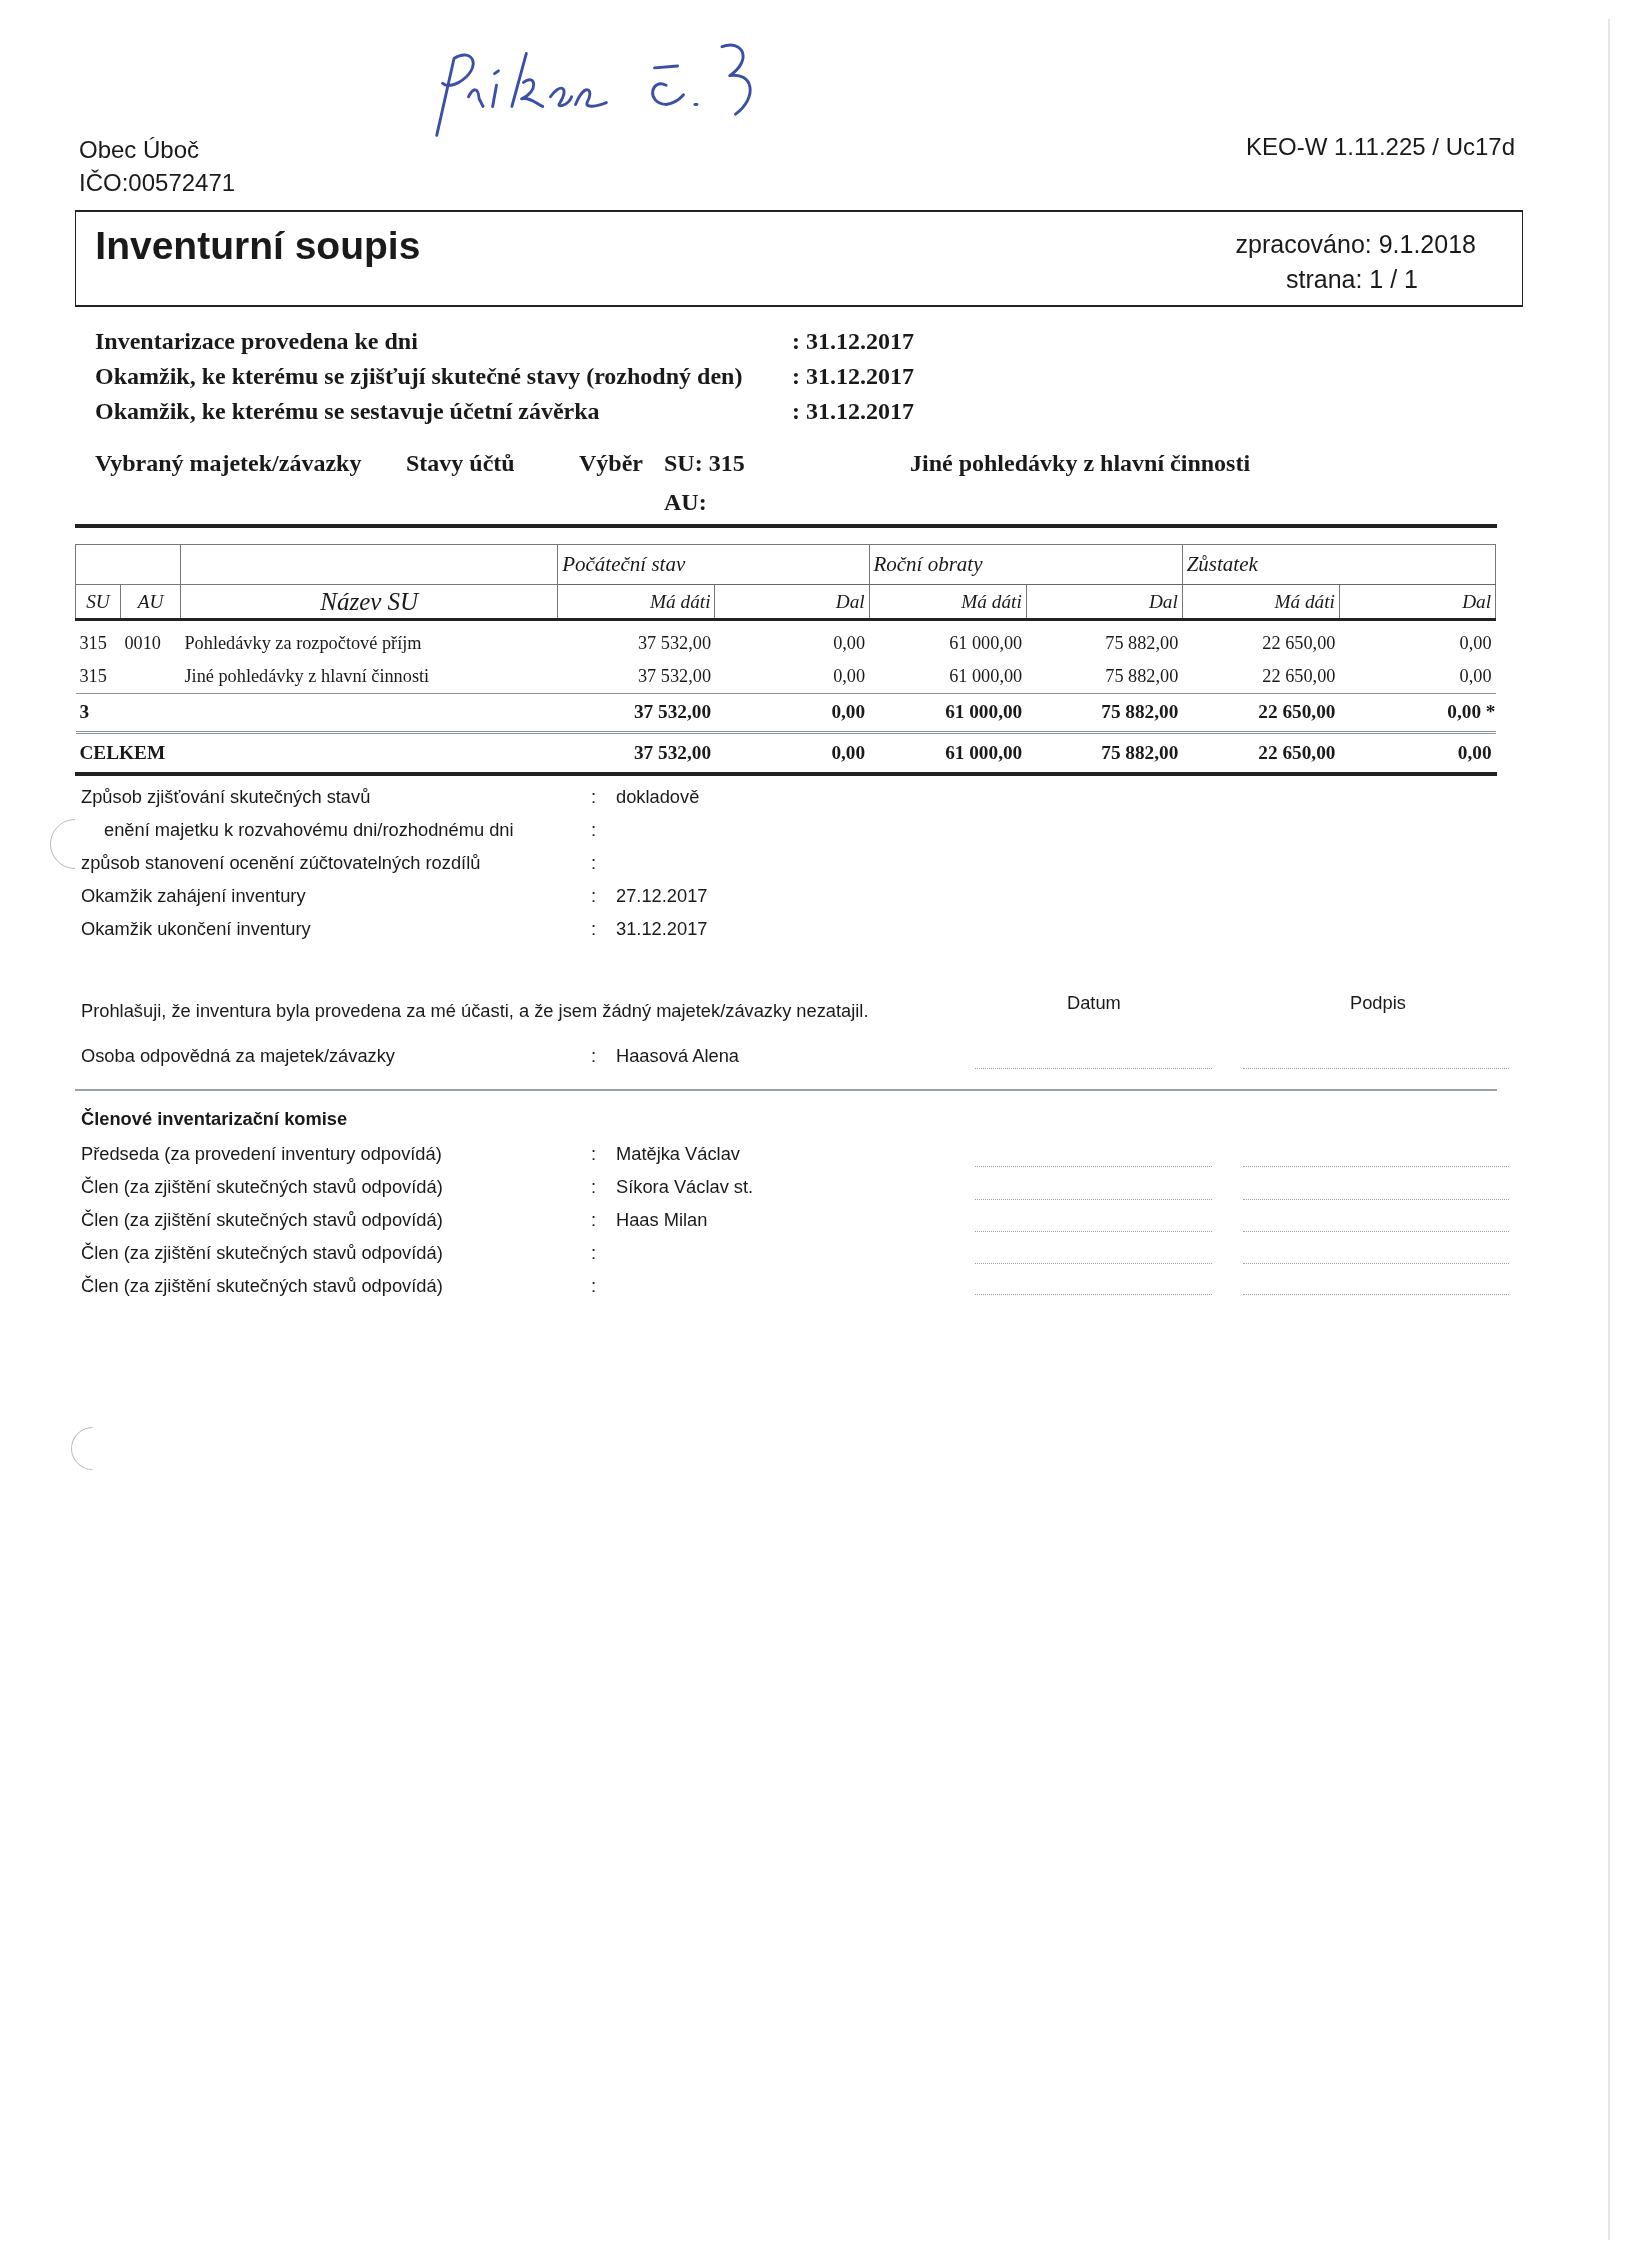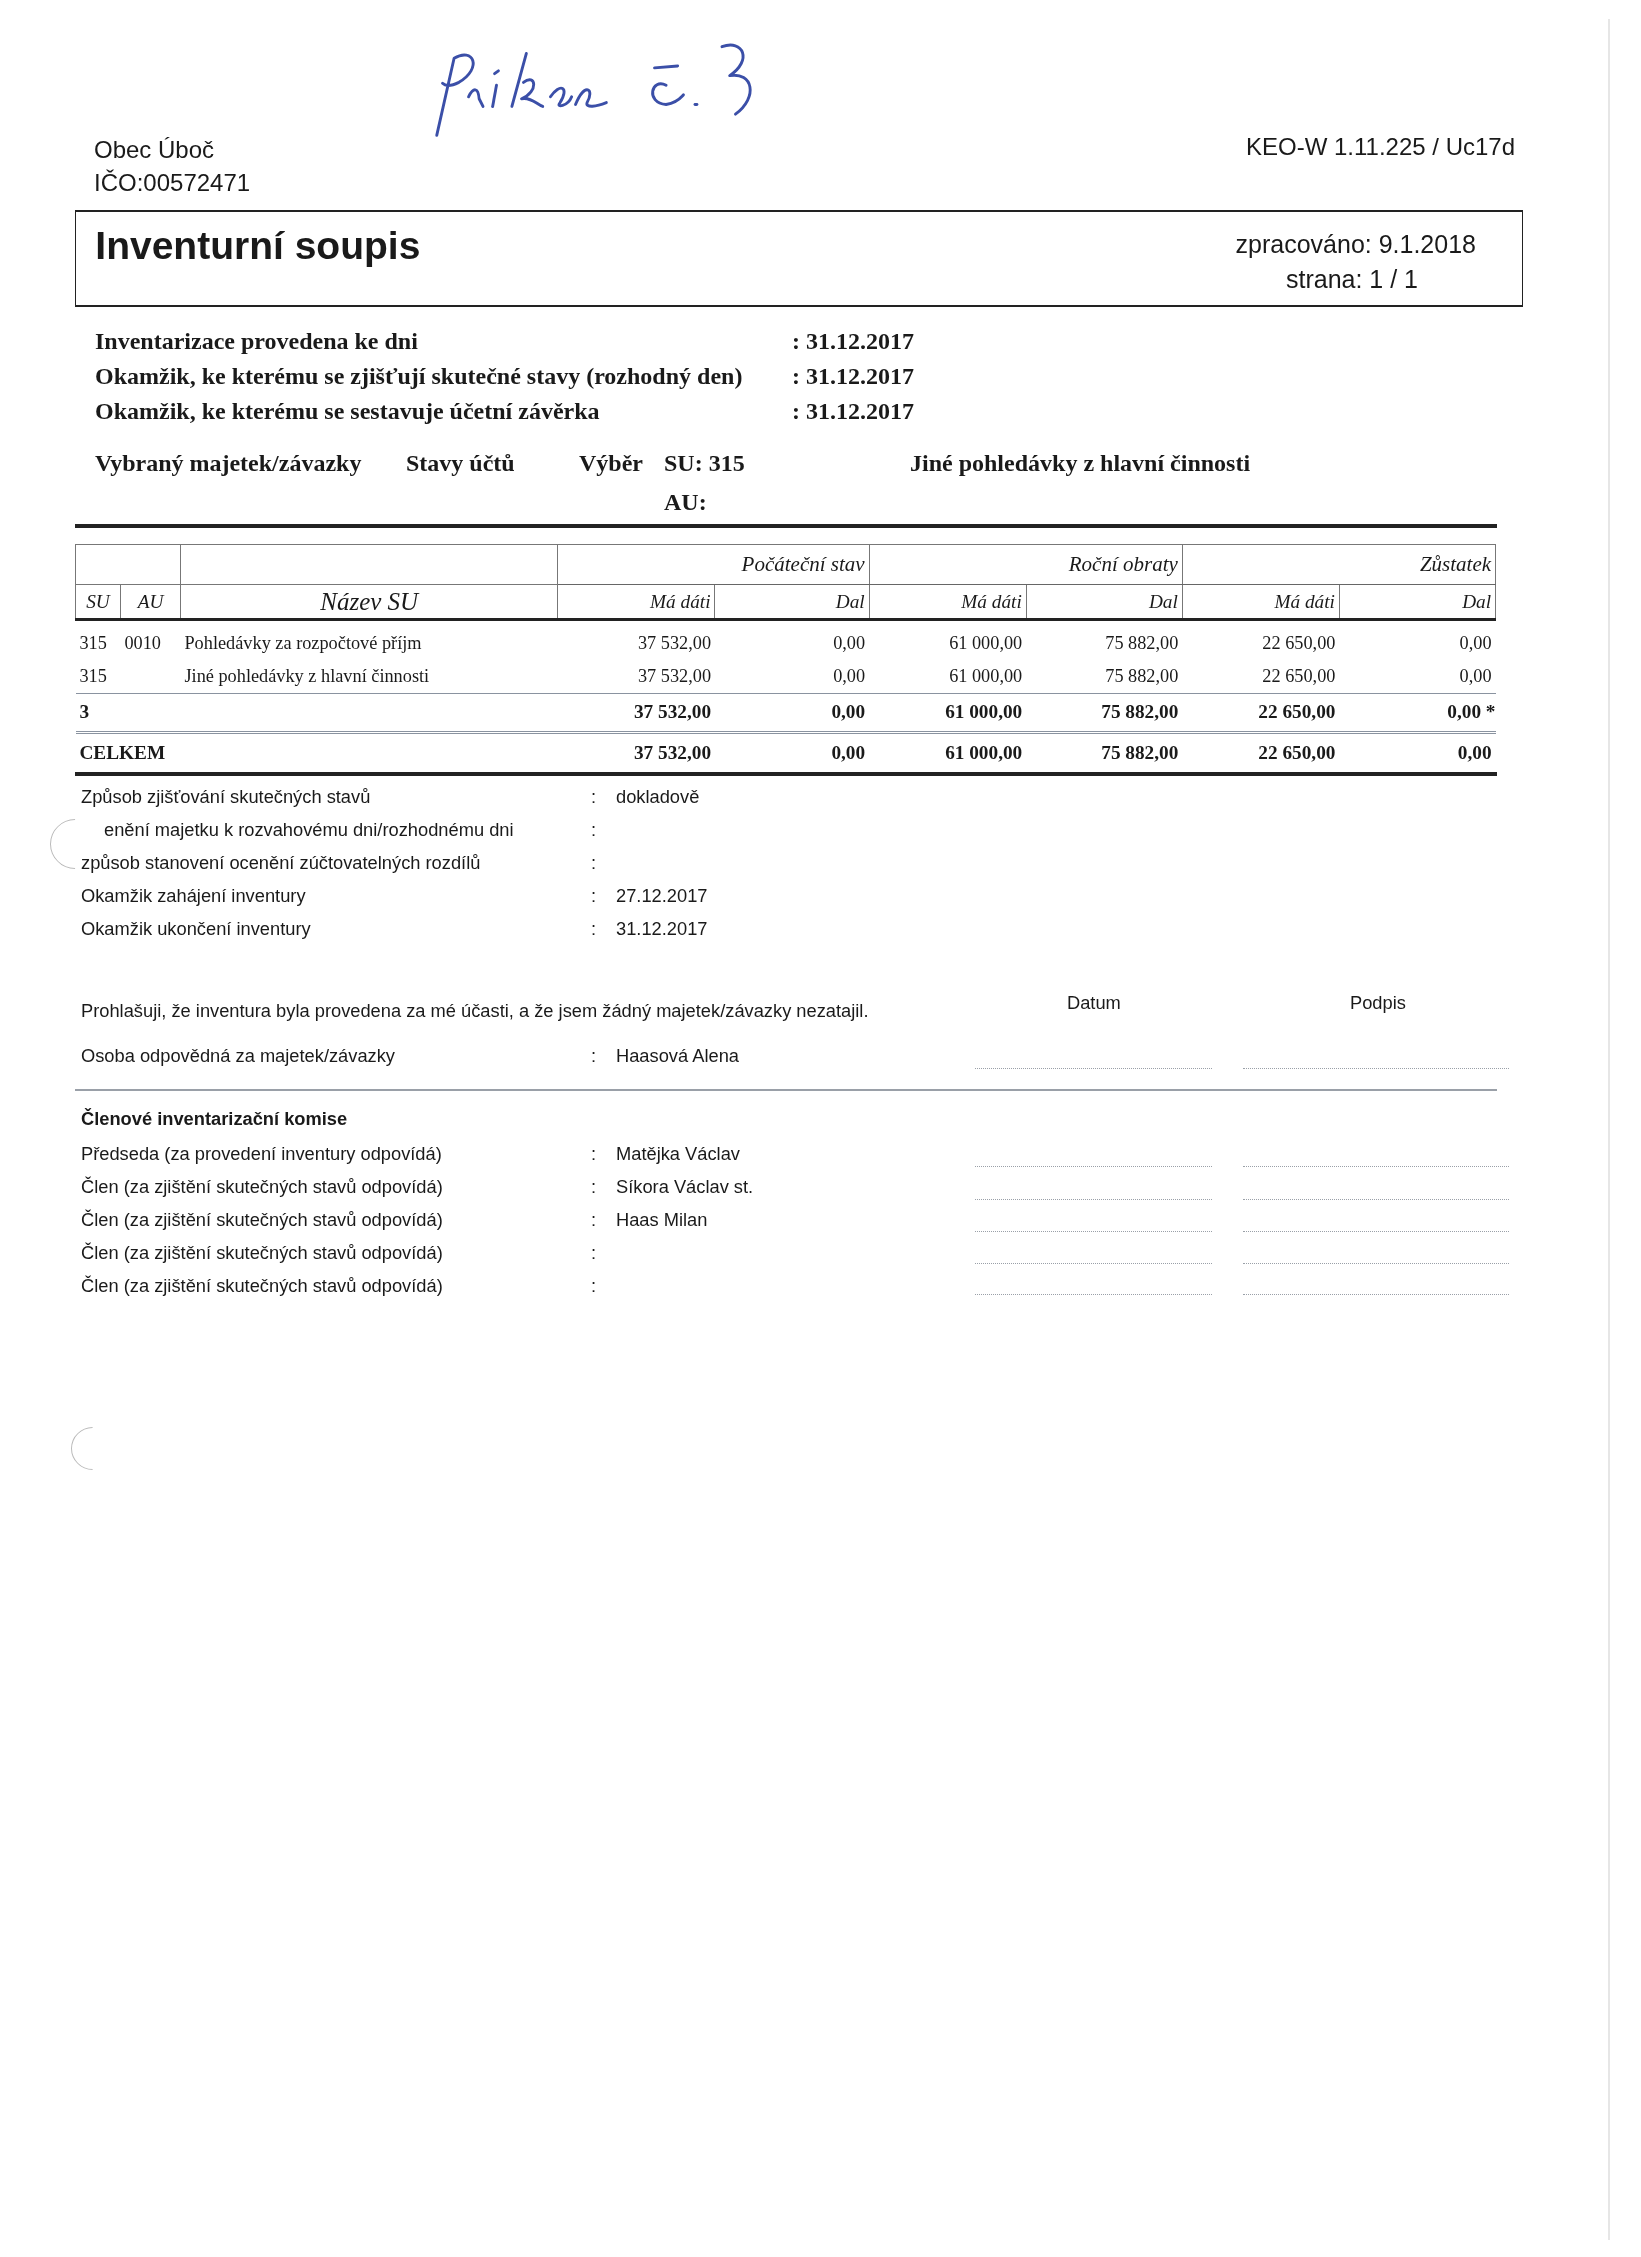--- a/index.html
+++ b/index.html
@@ -5,38 +5,38 @@
   html, body { margin: 0; padding: 0; background: #ffffff; }
   body { width: 1641px; height: 2257px; position: relative; overflow: hidden; color: #1a1a1a; }
   .abs { position: absolute; }
   .sans { font-family: "Liberation Sans", "DejaVu Sans", sans-serif; }
   .serif { font-family: "Liberation Serif", "DejaVu Serif", serif; }
 
   .right-edge { left: 1608px; top: 19.3px; width: 1.9px; height: 2221px; background: #e6e6e6; }
 
   .handwriting { left: 415px; top: 39px; width: 454px; height: 106px; }
 
-  .org { left: 94px; top: 133px; font-size: 24px; line-height: 33px; }
+  .org { left: 79px; top: 133px; font-size: 24px; line-height: 33px; }
   .version { left: 1246px; top: 133px; font-size: 24px; }
 
   .title-box { left: 75px; top: 210px; width: 1448px; height: 97px; border: 1.9px solid #222; border-top-width: 2.9px; border-bottom-width: 2.9px; box-sizing: border-box; }
   .title { left: 19.3px; top: 11.6px; font-size: 39px; font-weight: bold; }
   .processed { right: 46px; top: 15.4px; font-size: 25px; text-align: right; line-height: 35px; }
 
   .meta { font-size: 24px; font-weight: bold; line-height: 35px; }
   .meta-labels { left: 95px; top: 324px; }
   .meta-values { left: 792px; top: 324px; }
 
   .sel { top: 450px; font-size: 24px; font-weight: bold; }
 
   .rule-thick { height: 3.9px; background: #222; }
 
   table.inv { position: absolute; left: 75px; top: 544px; width: 1421px; border-collapse: collapse; font-family: "Liberation Serif", "DejaVu Serif", serif; }
   table.inv td, table.inv th { padding: 0 3.9px; font-weight: normal; }
-  .hdr1 th { height: 39px; font-style: italic; font-weight: bold; font-size: 21px; text-align: right; border: 1px solid #777; border-bottom: 1.9px solid #666; }
+  .hdr1 th { height: 39px; font-style: italic; font-weight: bold; font-size: 21px; text-align: left; border: 1px solid #777; border-bottom: 1.9px solid #666; }
   .hdr1 th.blank { border-bottom: 1px solid #777; }
   .hdr2 th { height: 33px; font-style: italic; font-size: 19.3px; border-left: 1px solid #777; border-right: 1px solid #777; border-bottom: 3.9px solid #222; }
   .hdr2 th.r { text-align: right; }
   .hdr2 th.l { text-align: center; font-size: 25px; margin-top: 48px; }
   .hdr2 th.c { text-align: center; }
   .row td { height: 33px; font-size: 18.3px; }
   .row td.num { text-align: right; }
   .row.sum td { font-weight: bold; font-size: 19.3px; height: 37px; border-top: 1.9px solid #8a93a0; }
   .row.total td { font-weight: bold; font-size: 19.3px; height: 39px; border-top: 3.9px double #8a93a0; border-bottom: 3.9px solid #222; }
   .row.first td { padding-top: 5.8px; }

